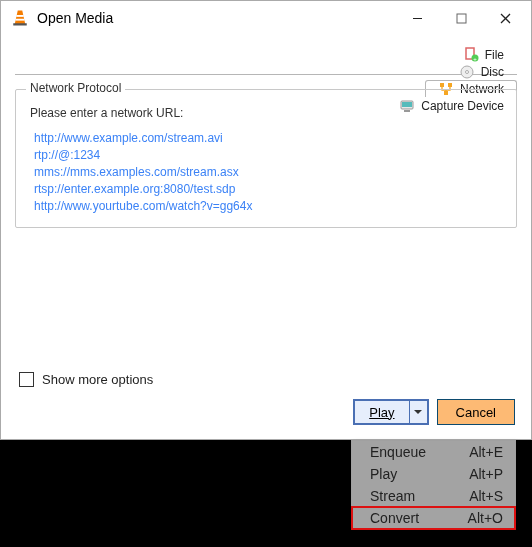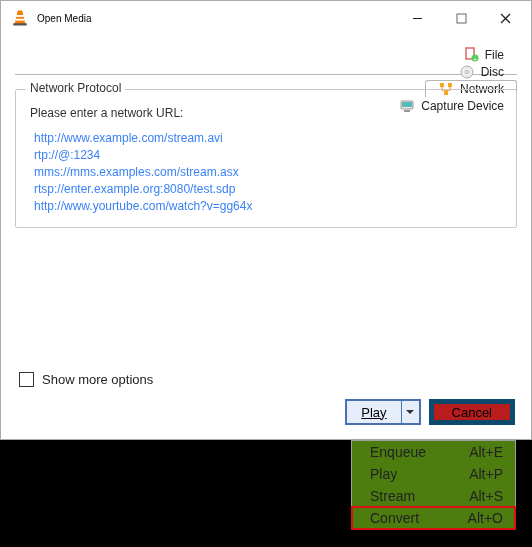--- a/index.html
+++ b/index.html
@@ -1,20 +1,20 @@
 <!DOCTYPE html>
 <html><head>
 <meta charset="utf-8">
 <style>
   * { box-sizing: border-box; margin: 0; padding: 0; font-family: "Segoe UI", Tahoma, sans-serif; }
   body { width: 532px; height: 547px; background: #000; overflow: hidden; }
   .window { width: 532px; height: 440px; background: #fff; border: 1px solid #aaa; position: relative; }
   .titlebar { height: 34px; display: flex; align-items: center; padding: 0 4px 0 10px; background: #fff; }
   .vlc-cone { width: 18px; height: 18px; margin-right: 8px; }
-  .title-text { font-size: 10px; color: #000; flex: 0 0 auto; }
+  .title-text { font-size: 14px; color: #000; flex: 0 0 auto; }
   .title-spacer { flex: 1; }
   .win-btn { width: 44px; height: 30px; display: flex; align-items: center; justify-content: center; font-size: 13px; color: #222; }
   .win-btn svg { width: 11px; height: 11px; }
 
   .body-area { padding: 10px 14px 0 14px; }
 
   .tabs { display: flex; align-items: flex-end; border-bottom: 1px solid #b6b6b6; position: relative; height: 30px; flex-direction: column; }
   .tab { height: 28px; display: flex; align-items: center; gap: 6px; padding: 0 12px; font-size: 12px; color: #222; border: 1px solid transparent; border-bottom: none; border-radius: 3px 3px 0 0; position: relative; top: 1px; }
   .tab.active { background: #fff; border-color: #b6b6b6; height: 30px; top: 1px; }
   .tab.active::after { content: ""; position: absolute; left: 0; right: 0; bottom: -1px; height: 2px; background: #fff; }
@@ -29,23 +29,23 @@
   .dd-btn { width: 20px; height: 24px; border: 1px solid #7a7a7a; border-left: none; background: #f0f0f0; display: flex; align-items: center; justify-content: center; }
   .hint-block { margin: 10px 4px 0 4px; font-size: 12px; line-height: 17px; color: #3b82f6; }
 
   .show-more-row { position: absolute; left: 18px; bottom: 52px; display: flex; align-items: center; gap: 8px; font-size: 13px; color: #222; }
   .chk { width: 15px; height: 15px; border: 1px solid #333; background: #fff; }
 
   .bottom-buttons { position: absolute; right: 16px; bottom: 14px; display: flex; gap: 8px; }
   .play-btn-wrap { display: flex; border: 2px solid #4a6fb3; background: #e6eefc; height: 26px; }
   .play-btn { padding: 0 14px; display: flex; align-items: center; font-size: 13px; text-decoration: underline; color: #000; }
   .play-dd { width: 18px; border-left: 1px solid #4a6fb3; display: flex; align-items: center; justify-content: center; }
-  .cancel-btn { height: 26px; padding: 0 18px; border: 5px solid #0c4a6e; background: #b91c1c; font-size: 13px; display: flex; align-items: center; }
+  .cancel-btn { height: 26px; padding: 0 18px; border: 1px solid #0c4a6e; background: #fdba74; font-size: 13px; display: flex; align-items: center; }
 
-  .menu { position: absolute; right: 16px; top: 440px; width: 165px; background: #4d7c0f; border: 1px solid #a0a0a0; box-shadow: 2px 2px 4px rgba(0,0,0,.25); z-index: 10; }
+  .menu { position: absolute; right: 16px; top: 440px; width: 165px; background: #a3a3a3; border: 1px solid #a0a0a0; box-shadow: 2px 2px 4px rgba(0,0,0,.25); z-index: 10; }
   .menu-item { display: flex; justify-content: space-between; padding: 3px 12px 3px 18px; font-size: 14px; color: #222; }
   .menu-item.hl { border: 2px solid #d11; margin: -1px; padding: 2px 11px 2px 17px; }
   .shortcut { color: #222; }
 </style>
 </head>
 <body>
 
 <div class="window">
   <div class="titlebar">
     <svg class="vlc-cone" viewBox="0 0 20 24">

